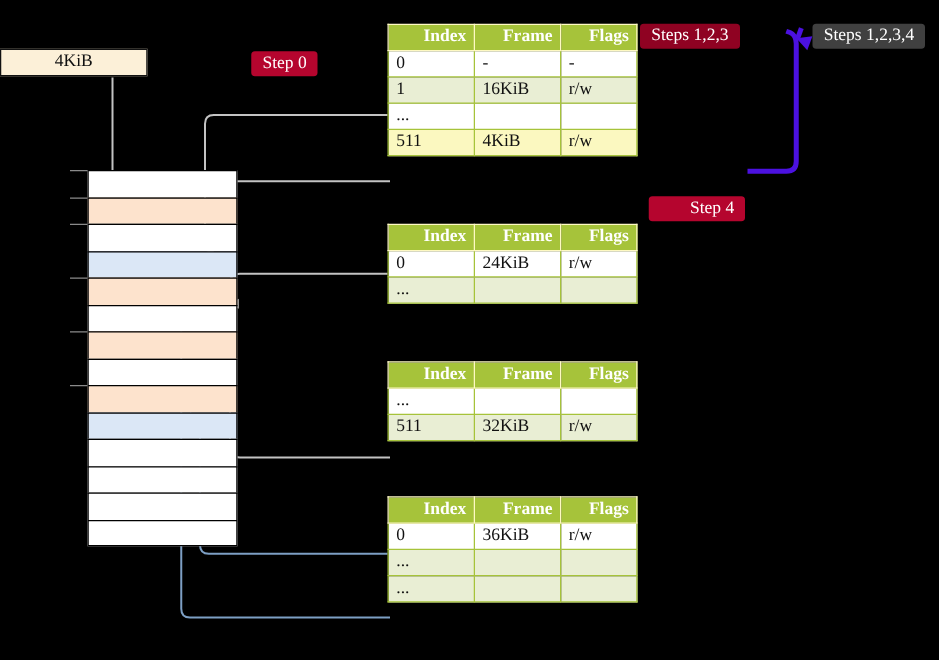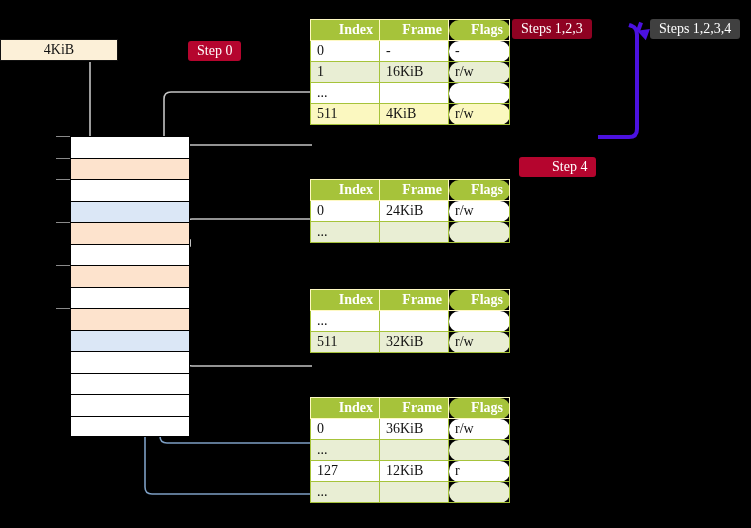--- a/index.html
+++ b/index.html
@@ -51,21 +51,21 @@
     font-size:14px;
   }
   table.pt td{
     padding:2px 6px;border:1px solid #a6c33a;background:#ffffff;
     height:19px;box-sizing:border-box;
   }
   table.pt tr.alt td{background:#e9eed4;}
   table.pt tr.hl td{background:#fbf8c0;}
   .c-index{width:56px;}
   .c-frame{width:56px;margin-left:44px;}
-  .c-flags{width:48px;border-radius:10px;}
+  .c-flags{width:48px;}
 
   #pt0{left:310px;top:19px;}
   #pt1{left:310px;top:179px;}
   #pt2{left:310px;top:289px;}
   #pt3{left:310px;top:397px;}
 
   
   #wires{position:absolute;left:0;top:0;width:751px;height:528px;pointer-events:none;}
 </style>
 </head>
@@ -117,21 +117,21 @@
   <g>
     <path d="M598,137 L629,137 Q637,137 637,129 L637,35 Q637,28 632,26 L629,25" stroke="#4b11e0" stroke-width="4" fill="none" stroke-linejoin="round"></path>
     <path d="M638,40 L638,31" stroke="#4b11e0" stroke-width="4" fill="none" marker-end="url(#ah-violet)" transform="rotate(200 638 31)"></path>
   </g>
 </svg>
 
 <div class="abs" id="size-box" style="background: rgb(252, 240, 216); border-color: rgb(17, 17, 17);">
   <span>4KiB</span>
 </div>
 
-<div class="abs chip" id="step0-chip" style="background: rgb(181, 5, 46); color: rgb(255, 255, 255);">Step 0</div>
+<div class="abs chip" id="step0-chip" style="background: rgb(181, 5, 46); color: rgb(255, 255, 255); margin-left: 13px;">Step 0</div>
 <div class="abs chip" id="step4-chip" style="background: rgb(181, 5, 46); color: rgb(255, 255, 255);">Step 4</div>
 <div class="abs chip" id="steps123-chip" style="background: rgb(143, 2, 34); color: rgb(255, 255, 255);">Steps 1,2,3</div>
 <div class="abs chip" id="steps1234-chip" style="background: #404040; color: rgb(255, 255, 255);">Steps 1,2,3,4</div>
 
 <div class="abs" id="memory-block">
     <div class="mem-row" style="top: 0px;"></div>
     <div class="mem-row peach" style="top: 21.5px;"></div>
     <div class="mem-row" style="top: 43px;"></div>
     <div class="mem-row bluefill" style="top: 64.5px;"></div>
     <div class="mem-row peach" style="top: 86px;"></div>
@@ -232,25 +232,20 @@
         <tr>
           <td class="c-index">0</td>
           <td class="c-frame">36KiB</td>
           <td class="c-flags">r/w</td>
         </tr>
         <tr class="alt">
           <td class="c-index">...</td>
           <td class="c-frame"></td>
           <td class="c-flags"></td>
         </tr>
-        <tr>
-          <td class="c-index">127</td>
-          <td class="c-frame">12KiB</td>
-          <td class="c-flags">r</td>
-        </tr>
         <tr class="alt">
           <td class="c-index">...</td>
           <td class="c-frame"></td>
           <td class="c-flags"></td>
         </tr>
       </tbody>
     </table>
   </div>
 
 <div class="tick" style="top: 136px;"></div>

